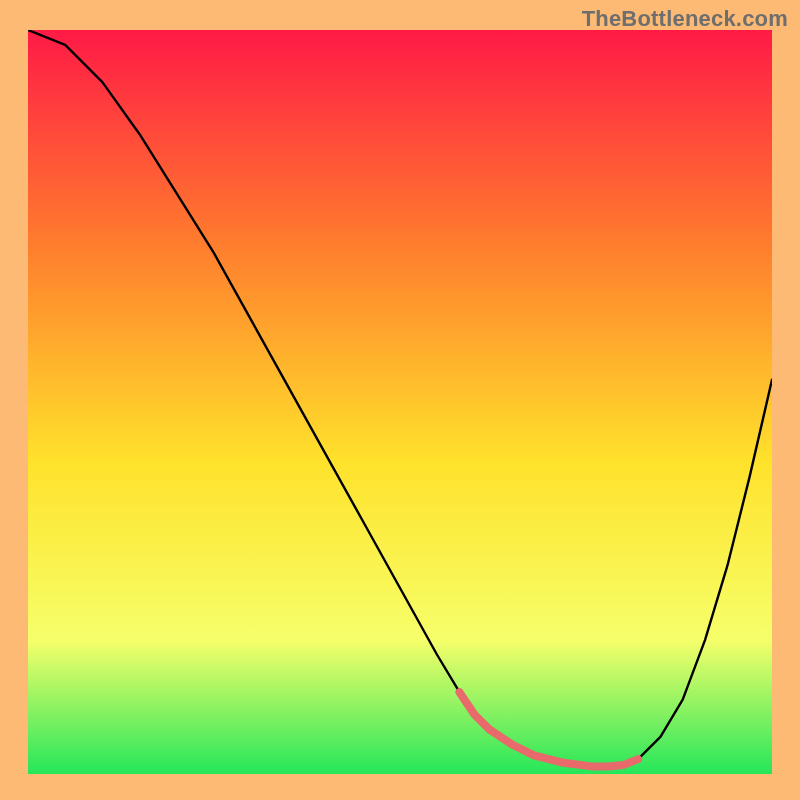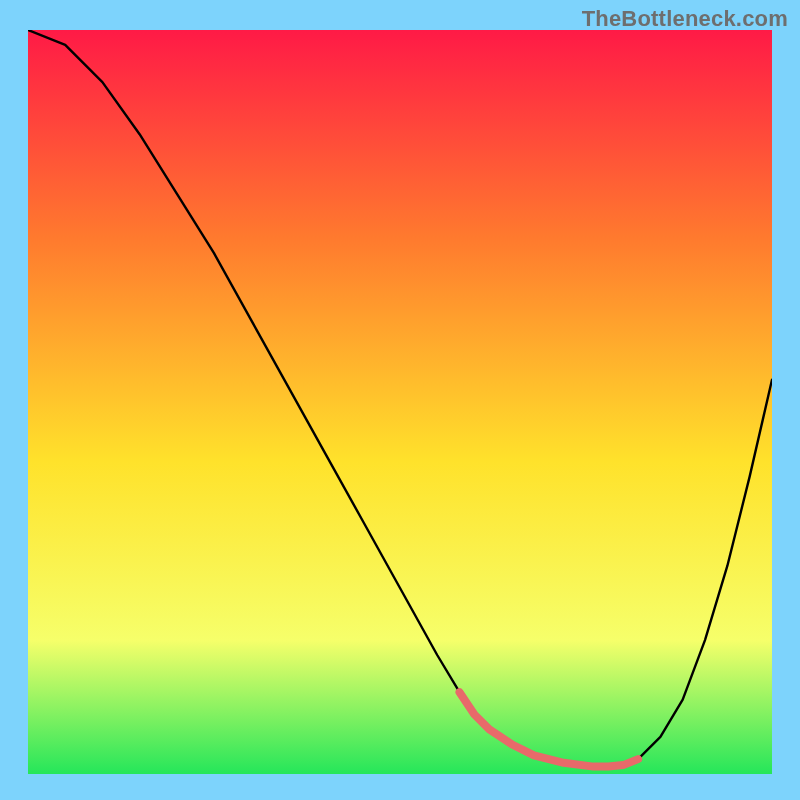--- a/index.html
+++ b/index.html
@@ -1,21 +1,21 @@
 <!DOCTYPE html>
 <html><head>
 <meta charset="utf-8">
 <style>
   * { margin: 0; padding: 0; box-sizing: border-box; }
   html, body { width: 800px; height: 800px; overflow: hidden; background: #000; }
   .stage {
     position: relative;
     width: 800px;
     height: 800px;
-    background: #7dd3fc;
+    background: #fdba74;
     text-align: right;
   }
   .watermark {
     position: absolute;
     top: 6px;
     right: 12px;
     font-family: Arial, Helvetica, sans-serif;
     font-size: 22px;
     font-weight: 600;
     color: #6e6e6e;

